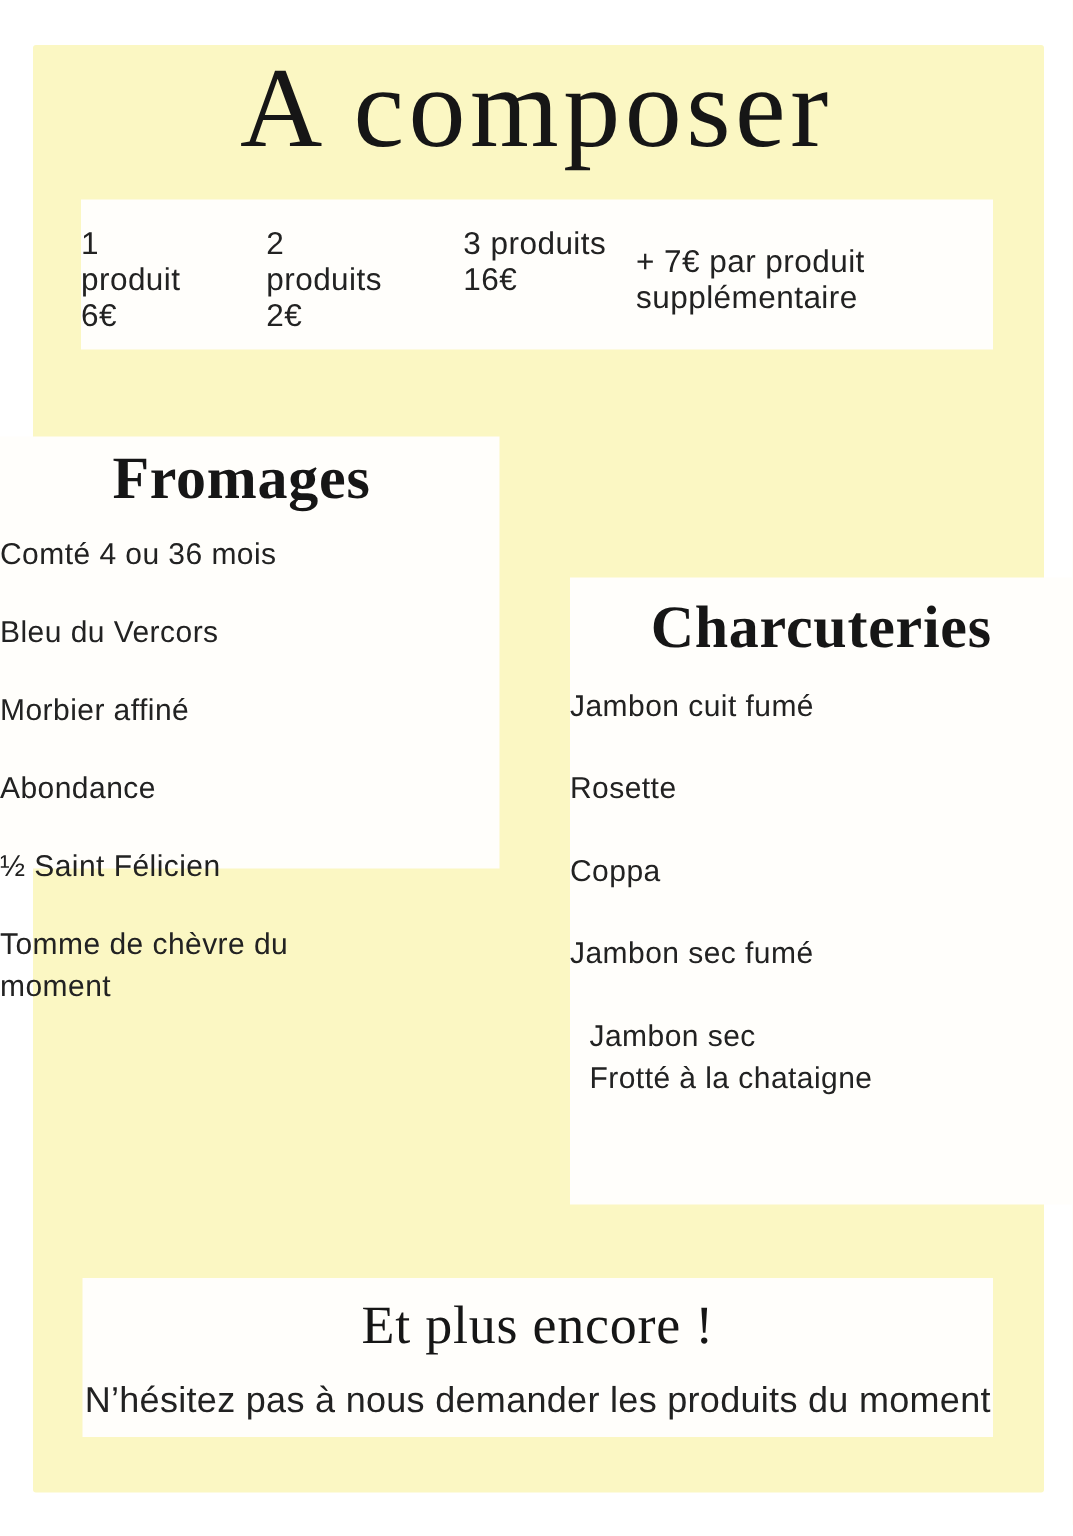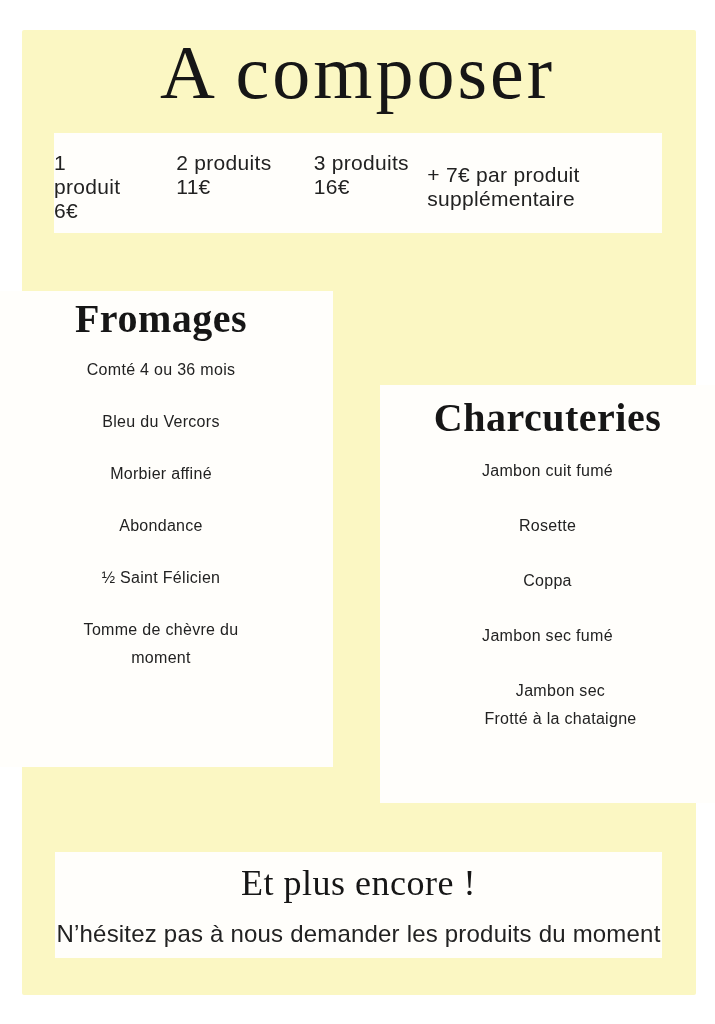--- a/index.html
+++ b/index.html
@@ -40,36 +40,36 @@
     align-items: center; justify-content: center;
     gap: 15px;
     padding-top: 8px;
     box-sizing: border-box;
   }
   .price-row { display: flex; gap: 40px; }
   .price-option, .price-note {
     font-size: 21px; letter-spacing: 0.3px; color: #222222;
   }
   .section-panel { box-sizing: border-box; }
-  .fromages-panel { left: 0px; top: 291px; width: 333px; height: 476px; padding-right: 11px; }
+  .fromages-panel { left: 0px; top: 291px; width: 333px; height: 288px; padding-right: 11px; }
   .charcuteries-panel { left: 380px; top: 385px; width: 335px; height: 418px; }
   .section-title {
     font-family: "Liberation Serif", serif;
     font-size: 40px;
     line-height: 46px;
     text-align: center;
     letter-spacing: 0.5px;
     color: #161616;
     margin: 0;
   }
   .fromages-panel .section-title { margin-top: 5px; }
   .charcuteries-panel .section-title { margin-top: 10px; }
   .menu-item {
-    text-align: center;
-    font-size: 16px;
+    text-align: left;
+    font-size: 20px;
     line-height: 28px;
     letter-spacing: 0.3px;
     white-space: pre-line;
     color: #222222;
   }
   .fromages-panel .menu-item { margin-top: 24px; }
   .fromages-panel .menu-item.first { margin-top: 14px; }
   .charcuteries-panel .menu-item { margin-top: 27px; }
   .charcuteries-panel .menu-item.first { margin-top: 16px; }
   .charcuteries-panel .menu-item.shift-right { transform: translateX(13px); }
@@ -97,21 +97,21 @@
 
 <div class="page">
 
   <div class="card"></div>
 
   <div class="page-title">A composer</div>
 
   <div class="panel price-panel">
     <div class="price-row">
       <span class="price-option">1 produit 6€</span>
-      <span class="price-option">2 produits 11€</span>
+      <span class="price-option">2 produits 2€</span>
       <span class="price-option">3 produits 16€</span>
     </div>
     <div class="price-note">+ 7€ par produit supplémentaire</div>
   </div>
 
   <div class="panel section-panel fromages-panel">
     <h2 class="section-title">Fromages</h2>
     <div class="menu-item first">Comté 4 ou 36 mois</div>
     <div class="menu-item">Bleu du Vercors</div>
     <div class="menu-item">Morbier affiné</div>

